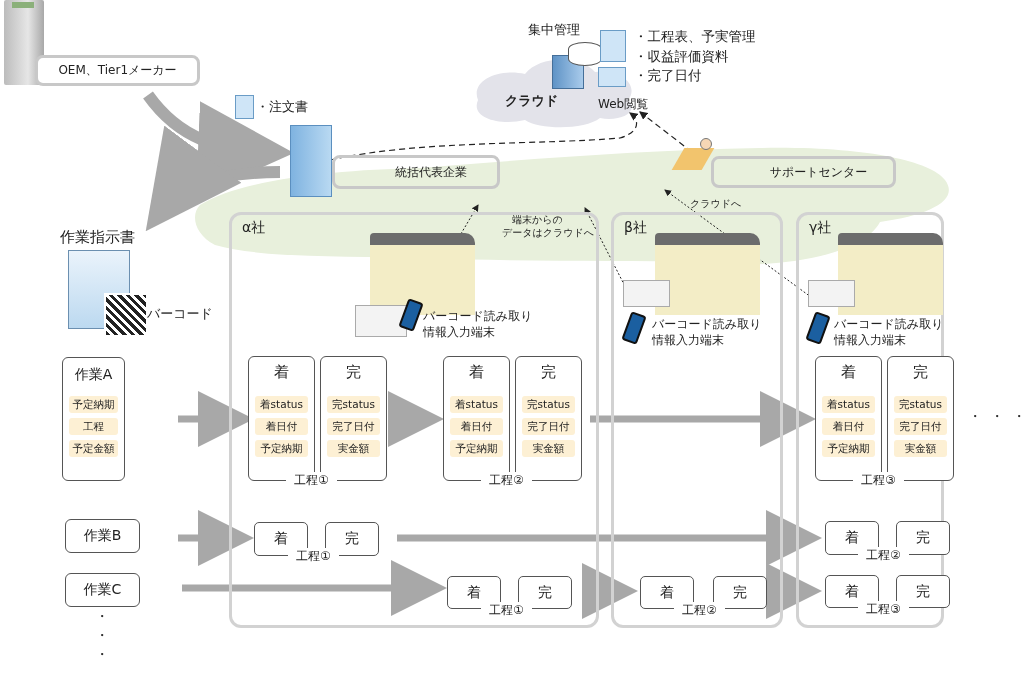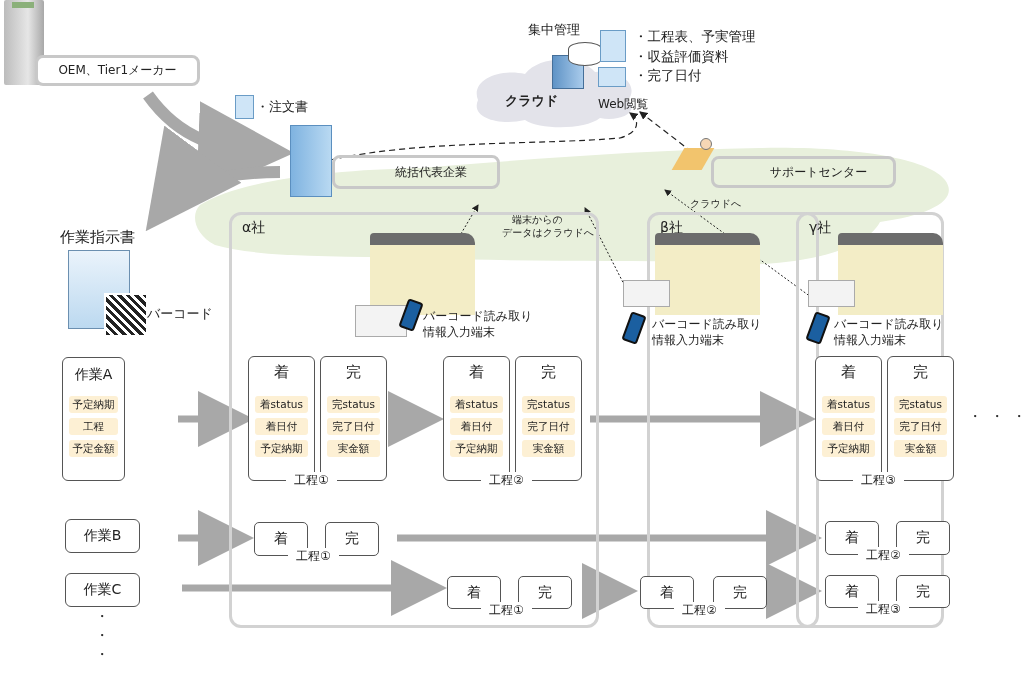--- a/index.html
+++ b/index.html
@@ -96,21 +96,21 @@
 <div class="lbl" style="left:502px;top:226px;font-size:10px;">データはクラウドへ</div>
 
 <div class="lbl" style="left:60px;top:228px;font-size:15px;">作業指示書</div>
 <div class="abs" style="left:68px;top:250px;width:60px;height:77px;background:linear-gradient(180deg,#eaf3fb,#bcd9f0);border:1px solid #6b8fb0;"></div>
 <div class="abs" style="left:104px;top:293px;width:40px;height:40px;background:repeating-linear-gradient(45deg,#222 0 3px,#fff 3px 6px);border:2px solid #fff;"></div>
 <div class="lbl" style="left:147px;top:305px;font-size:13px;">バーコード</div>
 
 <div class="company" style="left:229px;top:212px;width:370px;height:416px;">
   <span class="cname">α社</span>
 </div>
-<div class="company" style="left:611px;top:212px;width:172px;height:416px;margin-left:36px;">
+<div class="company" style="left:611px;top:212px;width:172px;height:416px;">
   <span class="cname">β社</span>
 </div>
 <div class="company" style="left:796px;top:212px;width:148px;height:416px;">
   <span class="cname">γ社</span>
 </div>
 
 <div class="abs" style="left:370px;top:233px;width:105px;height:70px;background:#f3edc6;border-top:12px solid #6c6c6c;border-radius:4px 10px 0 0;"></div>
 <div class="abs" style="left:655px;top:233px;width:105px;height:70px;background:#f3edc6;border-top:12px solid #6c6c6c;border-radius:4px 10px 0 0;"></div>
 <div class="abs" style="left:838px;top:233px;width:105px;height:70px;background:#f3edc6;border-top:12px solid #6c6c6c;border-radius:4px 10px 0 0;"></div>
 

